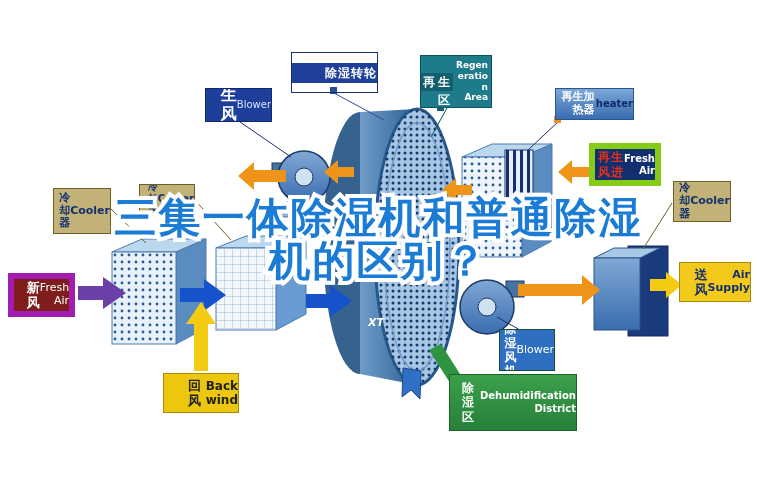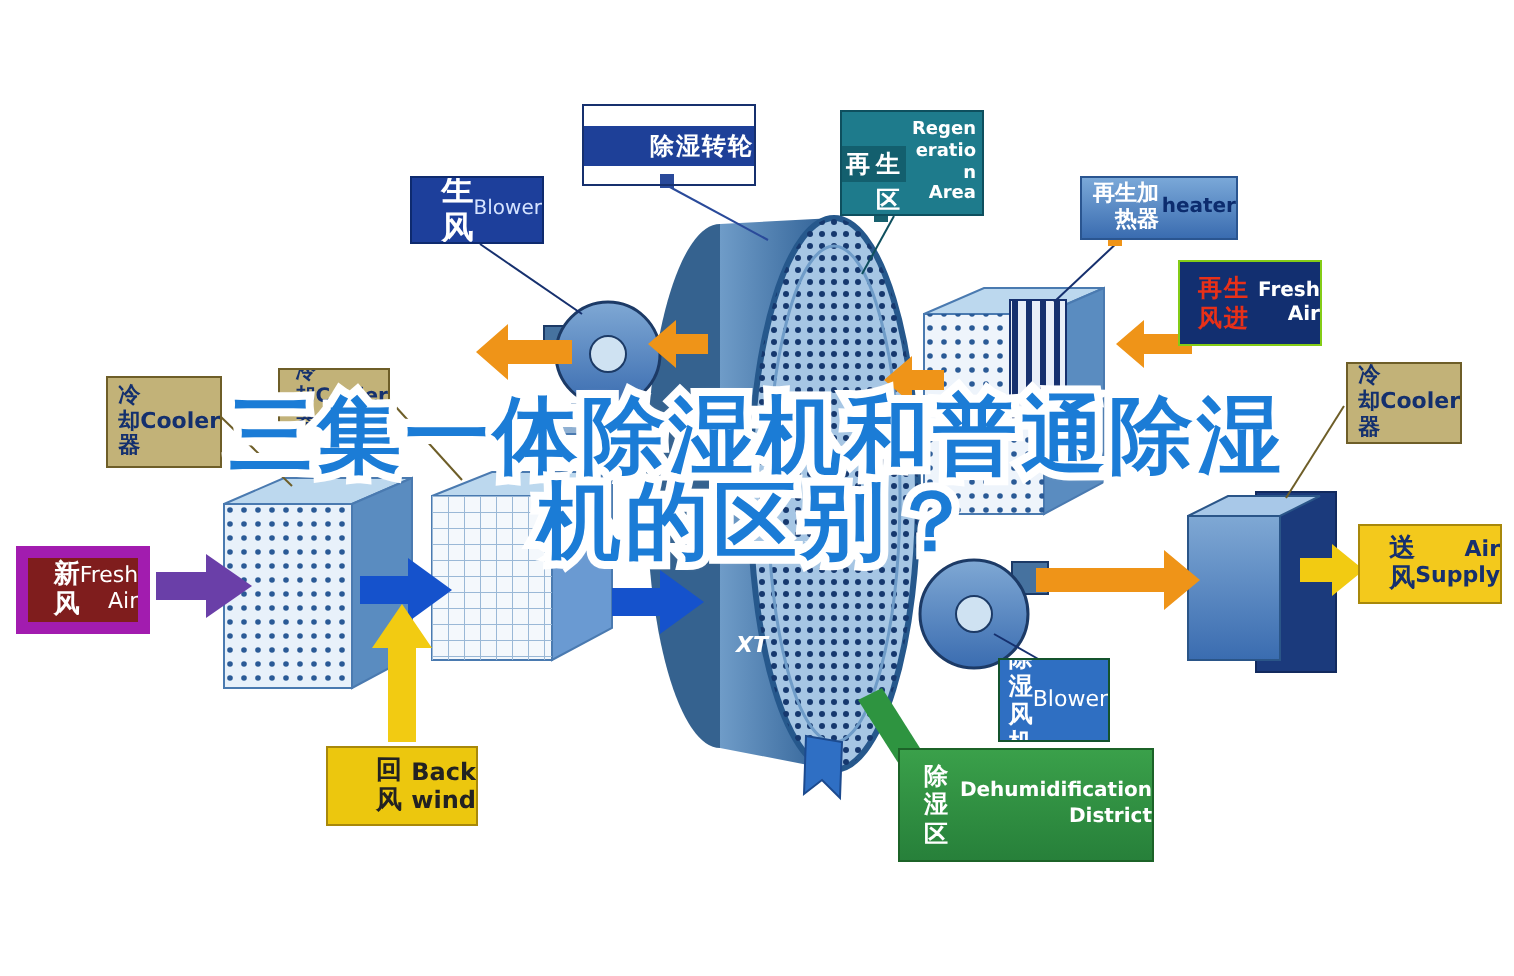--- a/index.html
+++ b/index.html
@@ -18,29 +18,29 @@
   #lb-desiccant .en{background:#93b2da;color:#0a2a6e;font-size:11px;font-weight:bold;flex:1;line-height:19px;}
 
   #lb-regen-area{left:420px;top:55px;width:72px;height:53px;background:#1e7b8c;border:1px solid #0e4f5e;color:#fff;padding:0;}
   #lb-regen-area .zh{background:#135f6e;font-size:12px;height:18px;line-height:18px;letter-spacing:3px;}
   #lb-regen-area .en{font-size:9px;font-weight:bold;padding:1px 3px;word-break:break-word;}
 
   #lb-regen-blower{left:205px;top:88px;width:67px;height:34px;background:#1d3f9b;border:1px solid #0e2a6e;color:#fff;}
   #lb-regen-blower .zh{font-size:16px;}
   #lb-regen-blower .en{font-size:10px;color:#d5e3ff;}
 
-  #lb-regen-heater{left:540px;top:88px;width:79px;height:32px;background:linear-gradient(#7aa8d8,#3a6cb0);border:1px solid #2a5590;}
+  #lb-regen-heater{left:555px;top:88px;width:79px;height:32px;background:linear-gradient(#7aa8d8,#3a6cb0);border:1px solid #2a5590;}
   #lb-regen-heater .zh{font-size:11px;color:#fff;}
   #lb-regen-heater .en{font-size:10px;font-weight:bold;color:#0c2c6e;}
 
   #lb-exhaust{left:163px;top:152px;width:74px;height:34px;background:#cbbb7e;border:1px solid #7a6a30;color:#cc1100;}
   #lb-exhaust .zh{font-size:12px;letter-spacing:1px;}
   #lb-exhaust .en{font-size:11px;font-weight:bold;}
 
-  #lb-regen-fresh-air{left:589px;top:130px;width:72px;height:43px;background:#122f70;border:1px solid #84cc16;}
+  #lb-regen-fresh-air{left:589px;top:143px;width:72px;height:43px;background:#122f70;border:6px solid #84cc16;}
   #lb-regen-fresh-air .zh{font-size:12px;color:#e83018;letter-spacing:1px;}
   #lb-regen-fresh-air .en{font-size:10px;font-weight:bold;color:#fff;}
 
   .cooler{background:#c2b278;border:1px solid #6e5e28;color:#14306e;}
   .cooler .zh{font-size:11px;}
   .cooler .en{font-size:11px;font-weight:bold;}
   #lb-cooler-left{left:53px;top:188px;width:58px;height:46px;}
   #lb-cooler-mid{left:139px;top:184px;width:56px;height:30px;}
   #lb-cooler-mid .zh,#lb-cooler-mid .en{font-size:10px;}
   #lb-cooler-right{left:673px;top:181px;width:58px;height:41px;}

